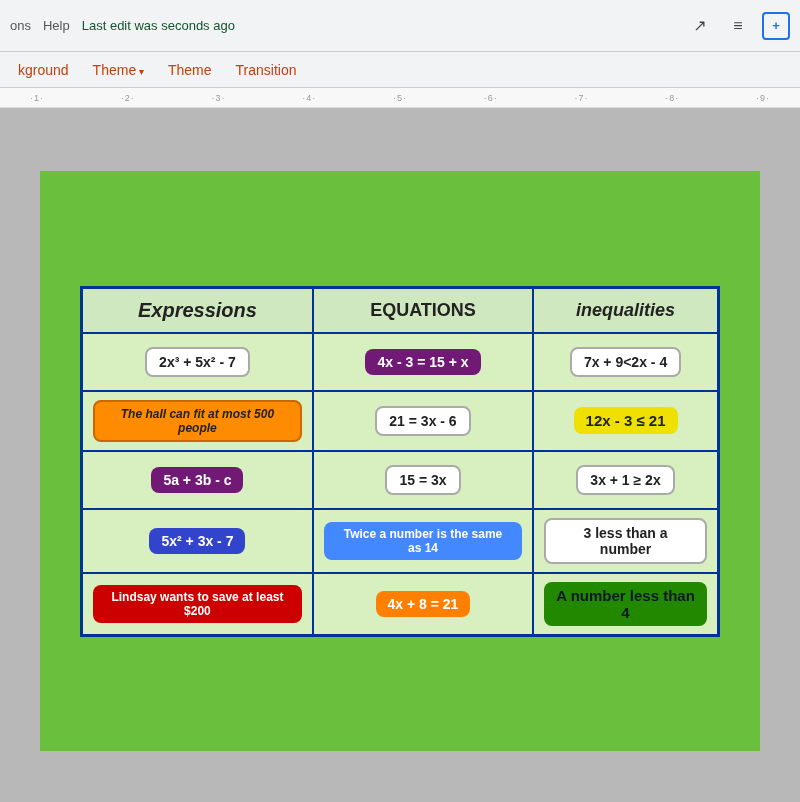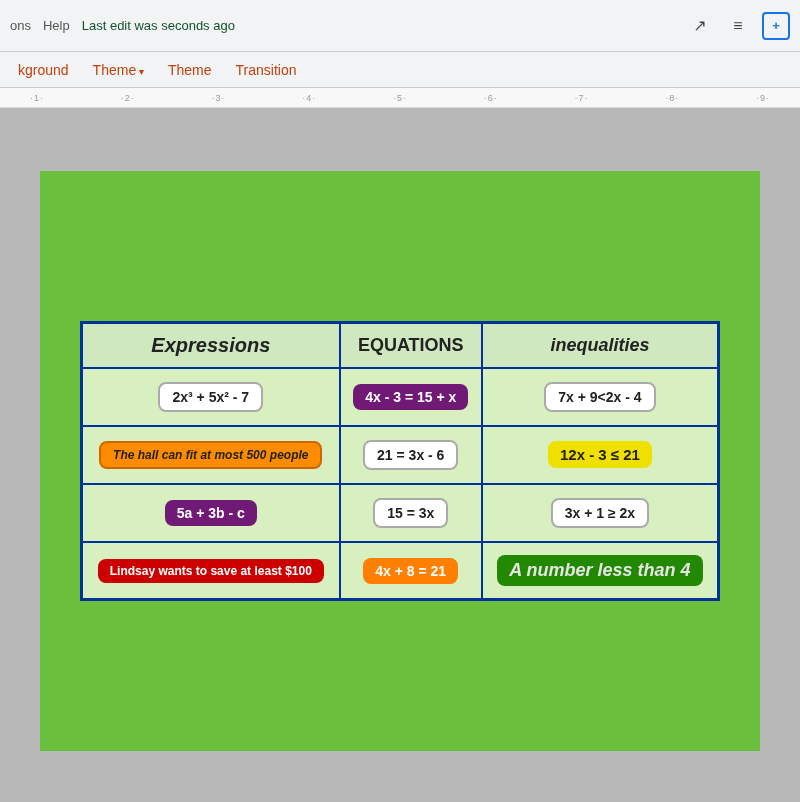--- a/index.html
+++ b/index.html
@@ -219,23 +219,22 @@
       color: white;
       font-size: 12px;
     }
     .badge-orange-text {
       background: #ff8000;
       color: white;
       font-size: 14px;
     }
     .badge-green {
       background: #228800;
-      color: #e5e5e5;
-      font-size: 18px;
-      font-style: italic;
+      color: #0f172a;
+      font-size: 15px;
     }
 
     .cell-center {
       display: flex;
       align-items: center;
       justify-content: center;
     }
   </style>
 </head>
 <body>
@@ -332,21 +331,38 @@
             </td>
             <td>
               <div class="cell-center">
                 <span class="badge badge-white">3x + 1 ≥ 2x</span>
               </div>
             </td>
           </tr>
           <tr>
             <td>
               <div class="cell-center">
-                <span class="badge badge-red-dark">Lindsay wants to save at least $100</span>
+                <span class="badge badge-blue-dark">5x² + 3x - 7</span>
+              </div>
+            </td>
+            <td>
+              <div class="cell-center">
+                <span class="badge badge-blue-light">Twice a number is the same as 14</span>
+              </div>
+            </td>
+            <td>
+              <div class="cell-center">
+                <span class="badge badge-white">3 less than a number</span>
+              </div>
+            </td>
+          </tr>
+          <tr>
+            <td>
+              <div class="cell-center">
+                <span class="badge badge-red-dark">Lindsay wants to save at least $200</span>
               </div>
             </td>
             <td>
               <div class="cell-center">
                 <span class="badge badge-orange-text">4x + 8 = 21</span>
               </div>
             </td>
             <td>
               <div class="cell-center">
                 <span class="badge badge-green">A number less than 4</span>

